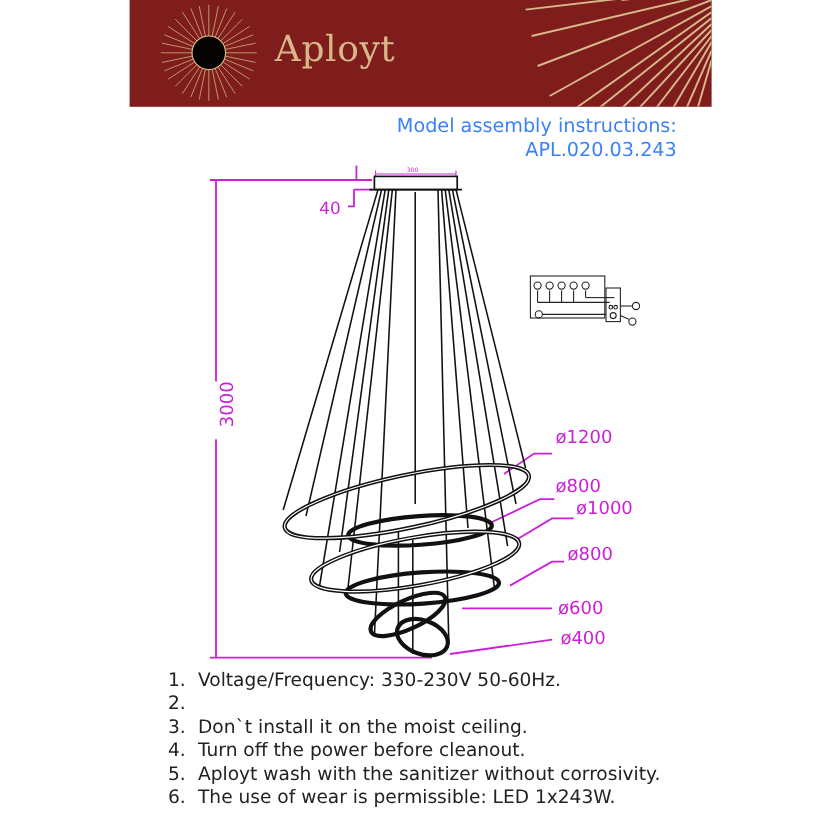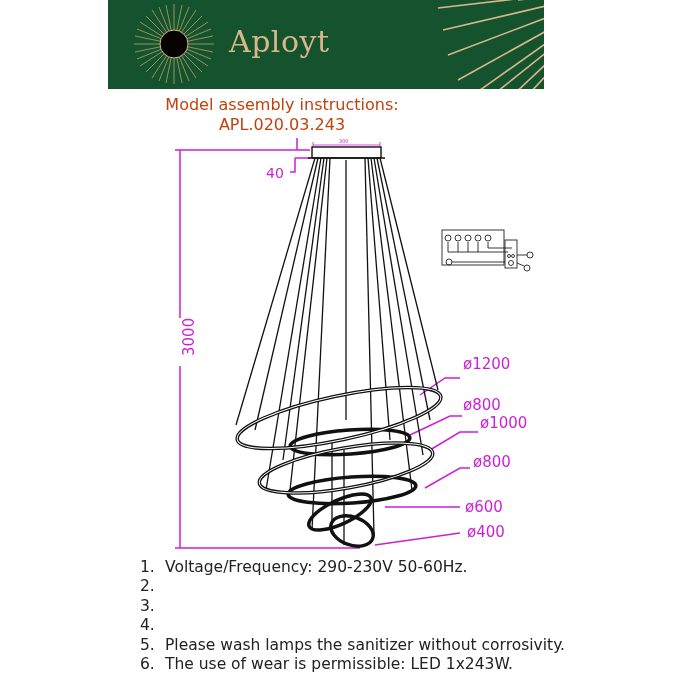--- a/index.html
+++ b/index.html
@@ -1,20 +1,20 @@
 <!DOCTYPE html>
 <html><head>
 <meta charset="utf-8">
 <style>
   html, body { margin: 0; padding: 0; background: #ffffff; }
   body { width: 700px; height: 700px; position: relative; overflow: hidden; font-family: "DejaVu Sans", sans-serif; }
-  .banner { position: absolute; left: 108px; top: 0; width: 436px; height: 89px; background: #14532d; overflow: hidden; }
+  .banner { position: absolute; left: 108px; top: 0; width: 485px; height: 89px; background: #7f1d1d; overflow: hidden; }
   .banner svg { position: absolute; left: 0; top: 0; }
   .brand { position: absolute; left: 121px; top: 24px; font-family: "DejaVu Serif", serif; font-size: 30px; color: #d8b88a; letter-spacing: 0.5px; font-weight: normal; }
-  .title { position: absolute; left: 0; width: 564px; text-align: center; color: #c2410c; font-size: 16px; }
+  .title { position: absolute; left: 0; width: 564px; text-align: right; color: #3b82f6; font-size: 16px; }
   .title.l1 { top: 95px; }
   .title.l2 { top: 115px; }
   .drawing { position: absolute; left: 0; top: 0; }
   .list { position: absolute; left: 140px; top: 558px; margin: 0; padding: 0; list-style: none; color: #222; font-size: 15.5px; line-height: 19.4px; }
   .list li { display: flex; white-space: nowrap; }
   .list .num { width: 25px; display: inline-block; }
   .dimlabel { font-family: "DejaVu Sans", sans-serif; fill: #cc1fd6; font-size: 15px; }
 </style>
 </head>
 <body>
@@ -156,32 +156,34 @@
     <circle cx="530" cy="255" r="3"></circle>
     <circle cx="511" cy="263" r="2.5"></circle>
     <line x1="517" y1="263" x2="524" y2="266"></line>
     <circle cx="527" cy="268" r="3"></circle>
   </g>
 </svg>
 
 <ol class="list">
   <li>
       <span class="num">1.</span>
-      <span>Voltage/Frequency: 290-230V 50-60Hz.</span>
+      <span>Voltage/Frequency: 330-230V 50-60Hz.</span>
     </li>
   <li>
       <span class="num">2.</span>
     </li>
   <li>
       <span class="num">3.</span>
+      <span>Don`t install it on the moist ceiling.</span>
     </li>
   <li>
       <span class="num">4.</span>
+      <span>Turn off the power before cleanout.</span>
     </li>
   <li>
       <span class="num">5.</span>
-      <span>Please wash lamps the sanitizer without corrosivity.</span>
+      <span>Aployt wash with the sanitizer without corrosivity.</span>
     </li>
   <li>
       <span class="num">6.</span>
       <span>The use of wear is permissible: LED 1x243W.</span>
     </li>
 </ol>
 
 </body></html>

